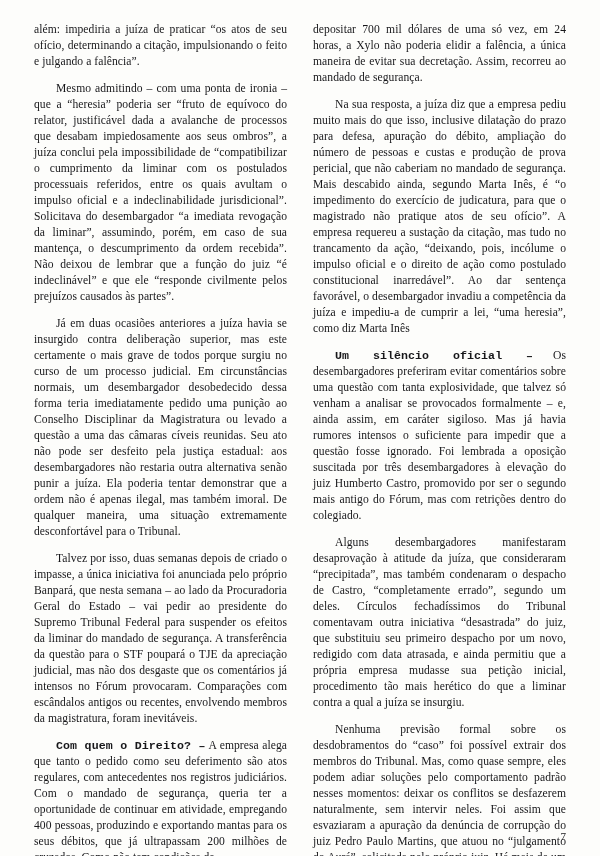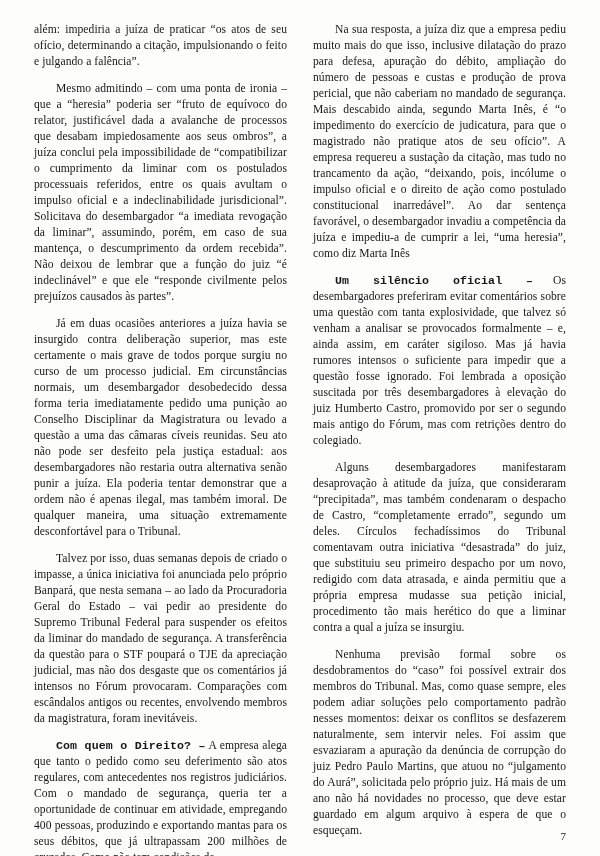--- a/index.html
+++ b/index.html
@@ -71,20 +71,21 @@
 
     <div class="col">
       <p class="no-indent">além: impediria a juíza de praticar “os atos de seu ofício, determinando a citação, impulsionando o feito e julgando a falência”.</p>
       <p>Mesmo admitindo – com uma ponta de ironia – que a “heresia” poderia ser “fruto de equívoco do relator, justificável dada a avalanche de processos que desabam impiedosamente aos seus ombros”, a juíza conclui pela impossibilidade de “compatibilizar o cumprimento da liminar com os postulados processuais referidos, entre os quais avultam o impulso oficial e a indeclinabilidade jurisdicional”. Solicitava do desembargador “a imediata revogação da liminar”, assumindo, porém, em caso de sua mantença, o descumprimento da ordem recebida”. Não deixou de lembrar que a função do juiz “é indeclinável” e que ele “responde civilmente pelos prejuízos causados às partes”.</p>
       <p>Já em duas ocasiões anteriores a juíza havia se insurgido contra deliberação superior, mas este certamente o mais grave de todos porque surgiu no curso de um processo judicial. Em circunstâncias normais, um desembargador desobedecido dessa forma teria imediatamente pedido uma punição ao Conselho Disciplinar da Magistratura ou levado a questão a uma das câmaras cíveis reunidas. Seu ato não pode ser desfeito pela justiça estadual: aos desembargadores não restaria outra alternativa senão punir a juíza. Ela poderia tentar demonstrar que a ordem não é apenas ilegal, mas também imoral. De qualquer maneira, uma situação extremamente desconfortável para o Tribunal.</p>
       <p>Talvez por isso, duas semanas depois de criado o impasse, a única iniciativa foi anunciada pelo próprio Banpará, que nesta semana – ao lado da Procuradoria Geral do Estado – vai pedir ao presidente do Supremo Tribunal Federal para suspender os efeitos da liminar do mandado de segurança. A transferência da questão para o STF poupará o TJE da apreciação judicial, mas não dos desgaste que os comentários já intensos no Fórum provocaram. Comparações com escândalos antigos ou recentes, envolvendo membros da magistratura, foram inevitáveis.</p>
       <p><span class="subhead">Com quem o Direito? –</span><span> A empresa alega que tanto o pedido como seu deferimento são atos regulares, com antecedentes nos registros judiciários. Com o mandado de segurança, queria ter a oportunidade de continuar em atividade, empregando 400 pessoas, produzindo e exportando mantas para os seus débitos, que já ultrapassam 200 milhões de cruzados. Como não tem condições de</span></p>
     </div>
 
     <div class="col">
+      <p class="no-indent">depositar 700 mil dólares de uma só vez, em 24 horas, a Xylo não poderia elidir a falência, a única maneira de evitar sua decretação. Assim, recorreu ao mandado de segurança.</p>
       <p>Na sua resposta, a juíza diz que a empresa pediu muito mais do que isso, inclusive dilatação do prazo para defesa, apuração do débito, ampliação do número de pessoas e custas e produção de prova pericial, que não caberiam no mandado de segurança. Mais descabido ainda, segundo Marta Inês, é “o impedimento do exercício de judicatura, para que o magistrado não pratique atos de seu ofício”. A empresa requereu a sustação da citação, mas tudo no trancamento da ação, “deixando, pois, incólume o impulso oficial e o direito de ação como postulado constitucional inarredável”. Ao dar sentença favorável, o desembargador invadiu a competência da juíza e impediu-a de cumprir a lei, “uma heresia”, como diz Marta Inês</p>
       <p><span class="subhead">Um silêncio oficial –</span><span> Os desembargadores preferiram evitar comentários sobre uma questão com tanta explosividade, que talvez só venham a analisar se provocados formalmente – e, ainda assim, em caráter sigiloso. Mas já havia rumores intensos o suficiente para impedir que a questão fosse ignorado. Foi lembrada a oposição suscitada por três desembargadores à elevação do juiz Humberto Castro, promovido por ser o segundo mais antigo do Fórum, mas com retrições dentro do colegiado.</span></p>
       <p>Alguns desembargadores manifestaram desaprovação à atitude da juíza, que consideraram “precipitada”, mas também condenaram o despacho de Castro, “completamente errado”, segundo um deles. Círculos fechadíssimos do Tribunal comentavam outra iniciativa “desastrada” do juiz, que substituiu seu primeiro despacho por um novo, redigido com data atrasada, e ainda permitiu que a própria empresa mudasse sua petição inicial, procedimento tão mais herético do que a liminar contra a qual a juíza se insurgiu.</p>
       <p>Nenhuma previsão formal sobre os desdobramentos do “caso” foi possível extrair dos membros do Tribunal. Mas, como quase sempre, eles podem adiar soluções pelo comportamento padrão nesses momentos: deixar os conflitos se desfazerem naturalmente, sem intervir neles. Foi assim que esvaziaram a apuração da denúncia de corrupção do juiz Pedro Paulo Martins, que atuou no “julgamento do Aurá”, solicitada pelo próprio juiz. Há mais de um ano não há novidades no processo, que deve estar guardado em algum arquivo à espera de que o esqueçam.</p>
     </div>
 
   </div>
   <div class="page-number">7</div>
 </div>
 

